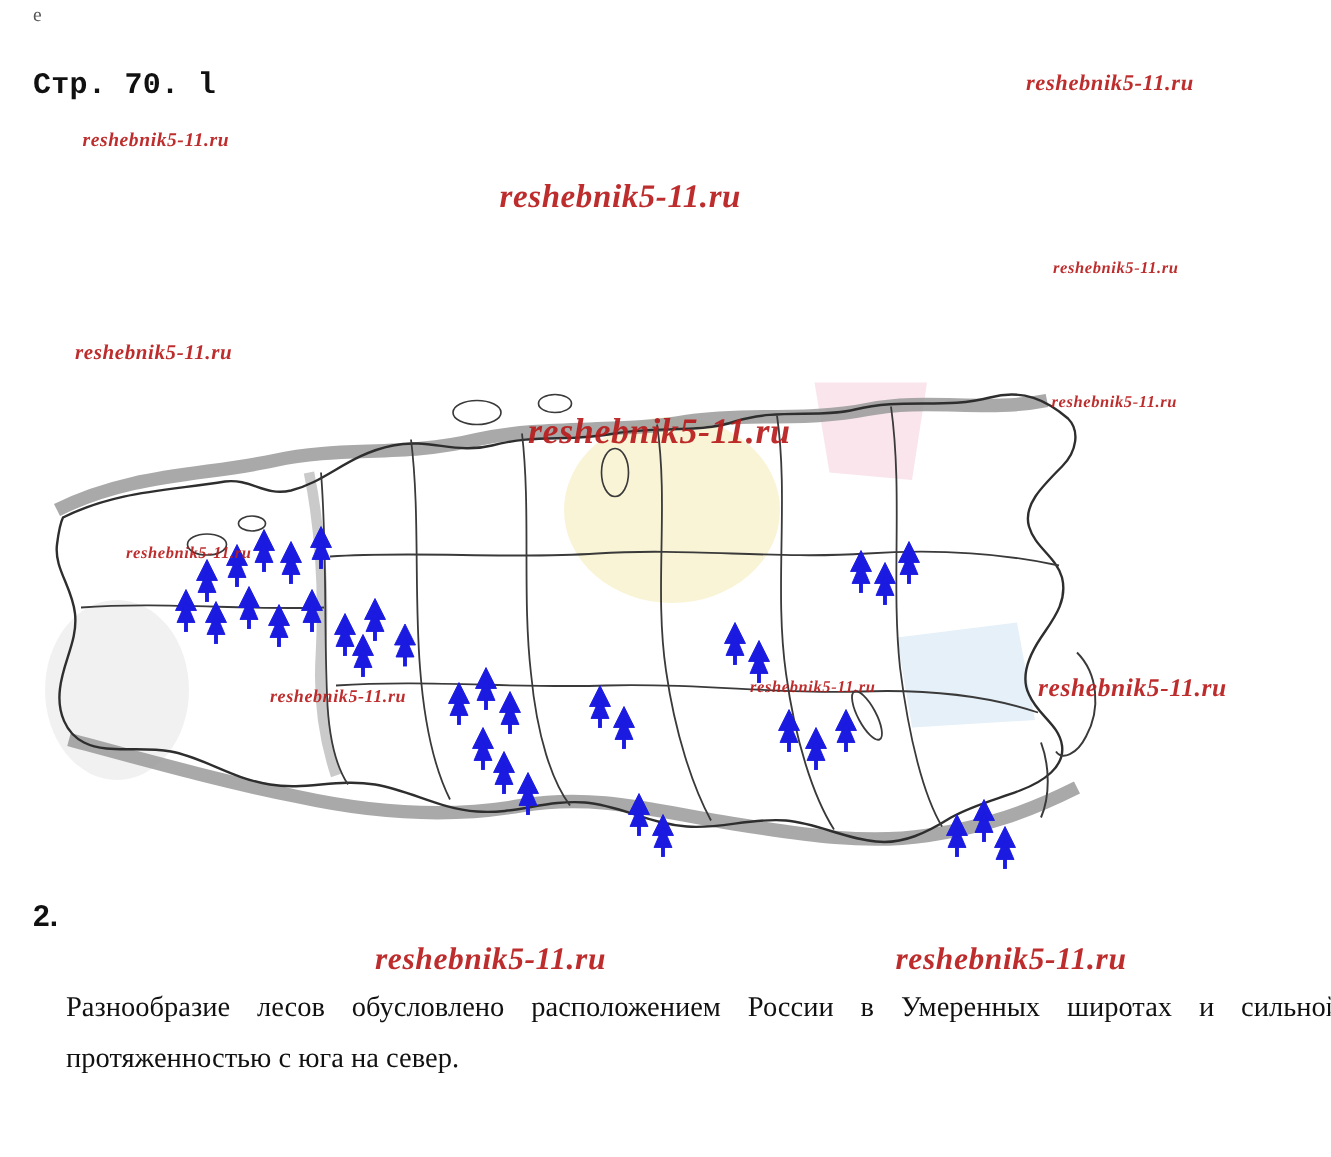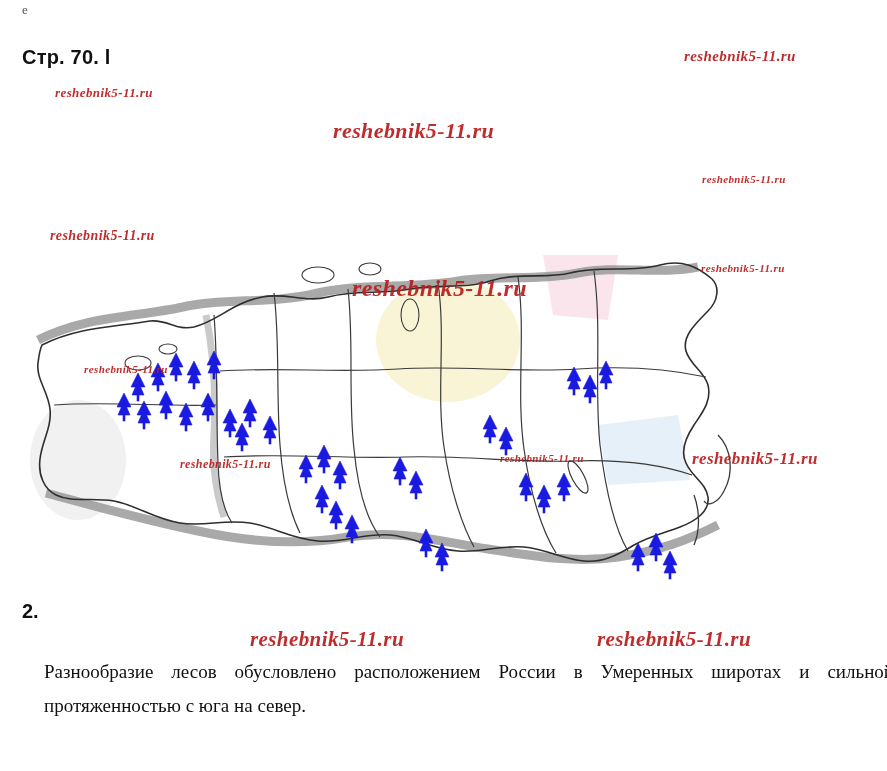--- a/index.html
+++ b/index.html
@@ -31,21 +31,21 @@
     color: #555;
     font-family: "Liberation Serif", serif;
   }
   .page-label {
     position: absolute;
     left: 22px;
     top: 46px;
     font-size: 20px;
     font-weight: bold;
     letter-spacing: 0.2px;
-    font-family: Liberation Sans, sans-serif;
+    font-family: Liberation Mono, monospace;
   }
   .page-label .pl-suffix {
     font-weight: bold;
   }
   .title {
     position: absolute;
     left: 22px;
     top: 100px;
     font-size: 19px;
     font-weight: bold;

